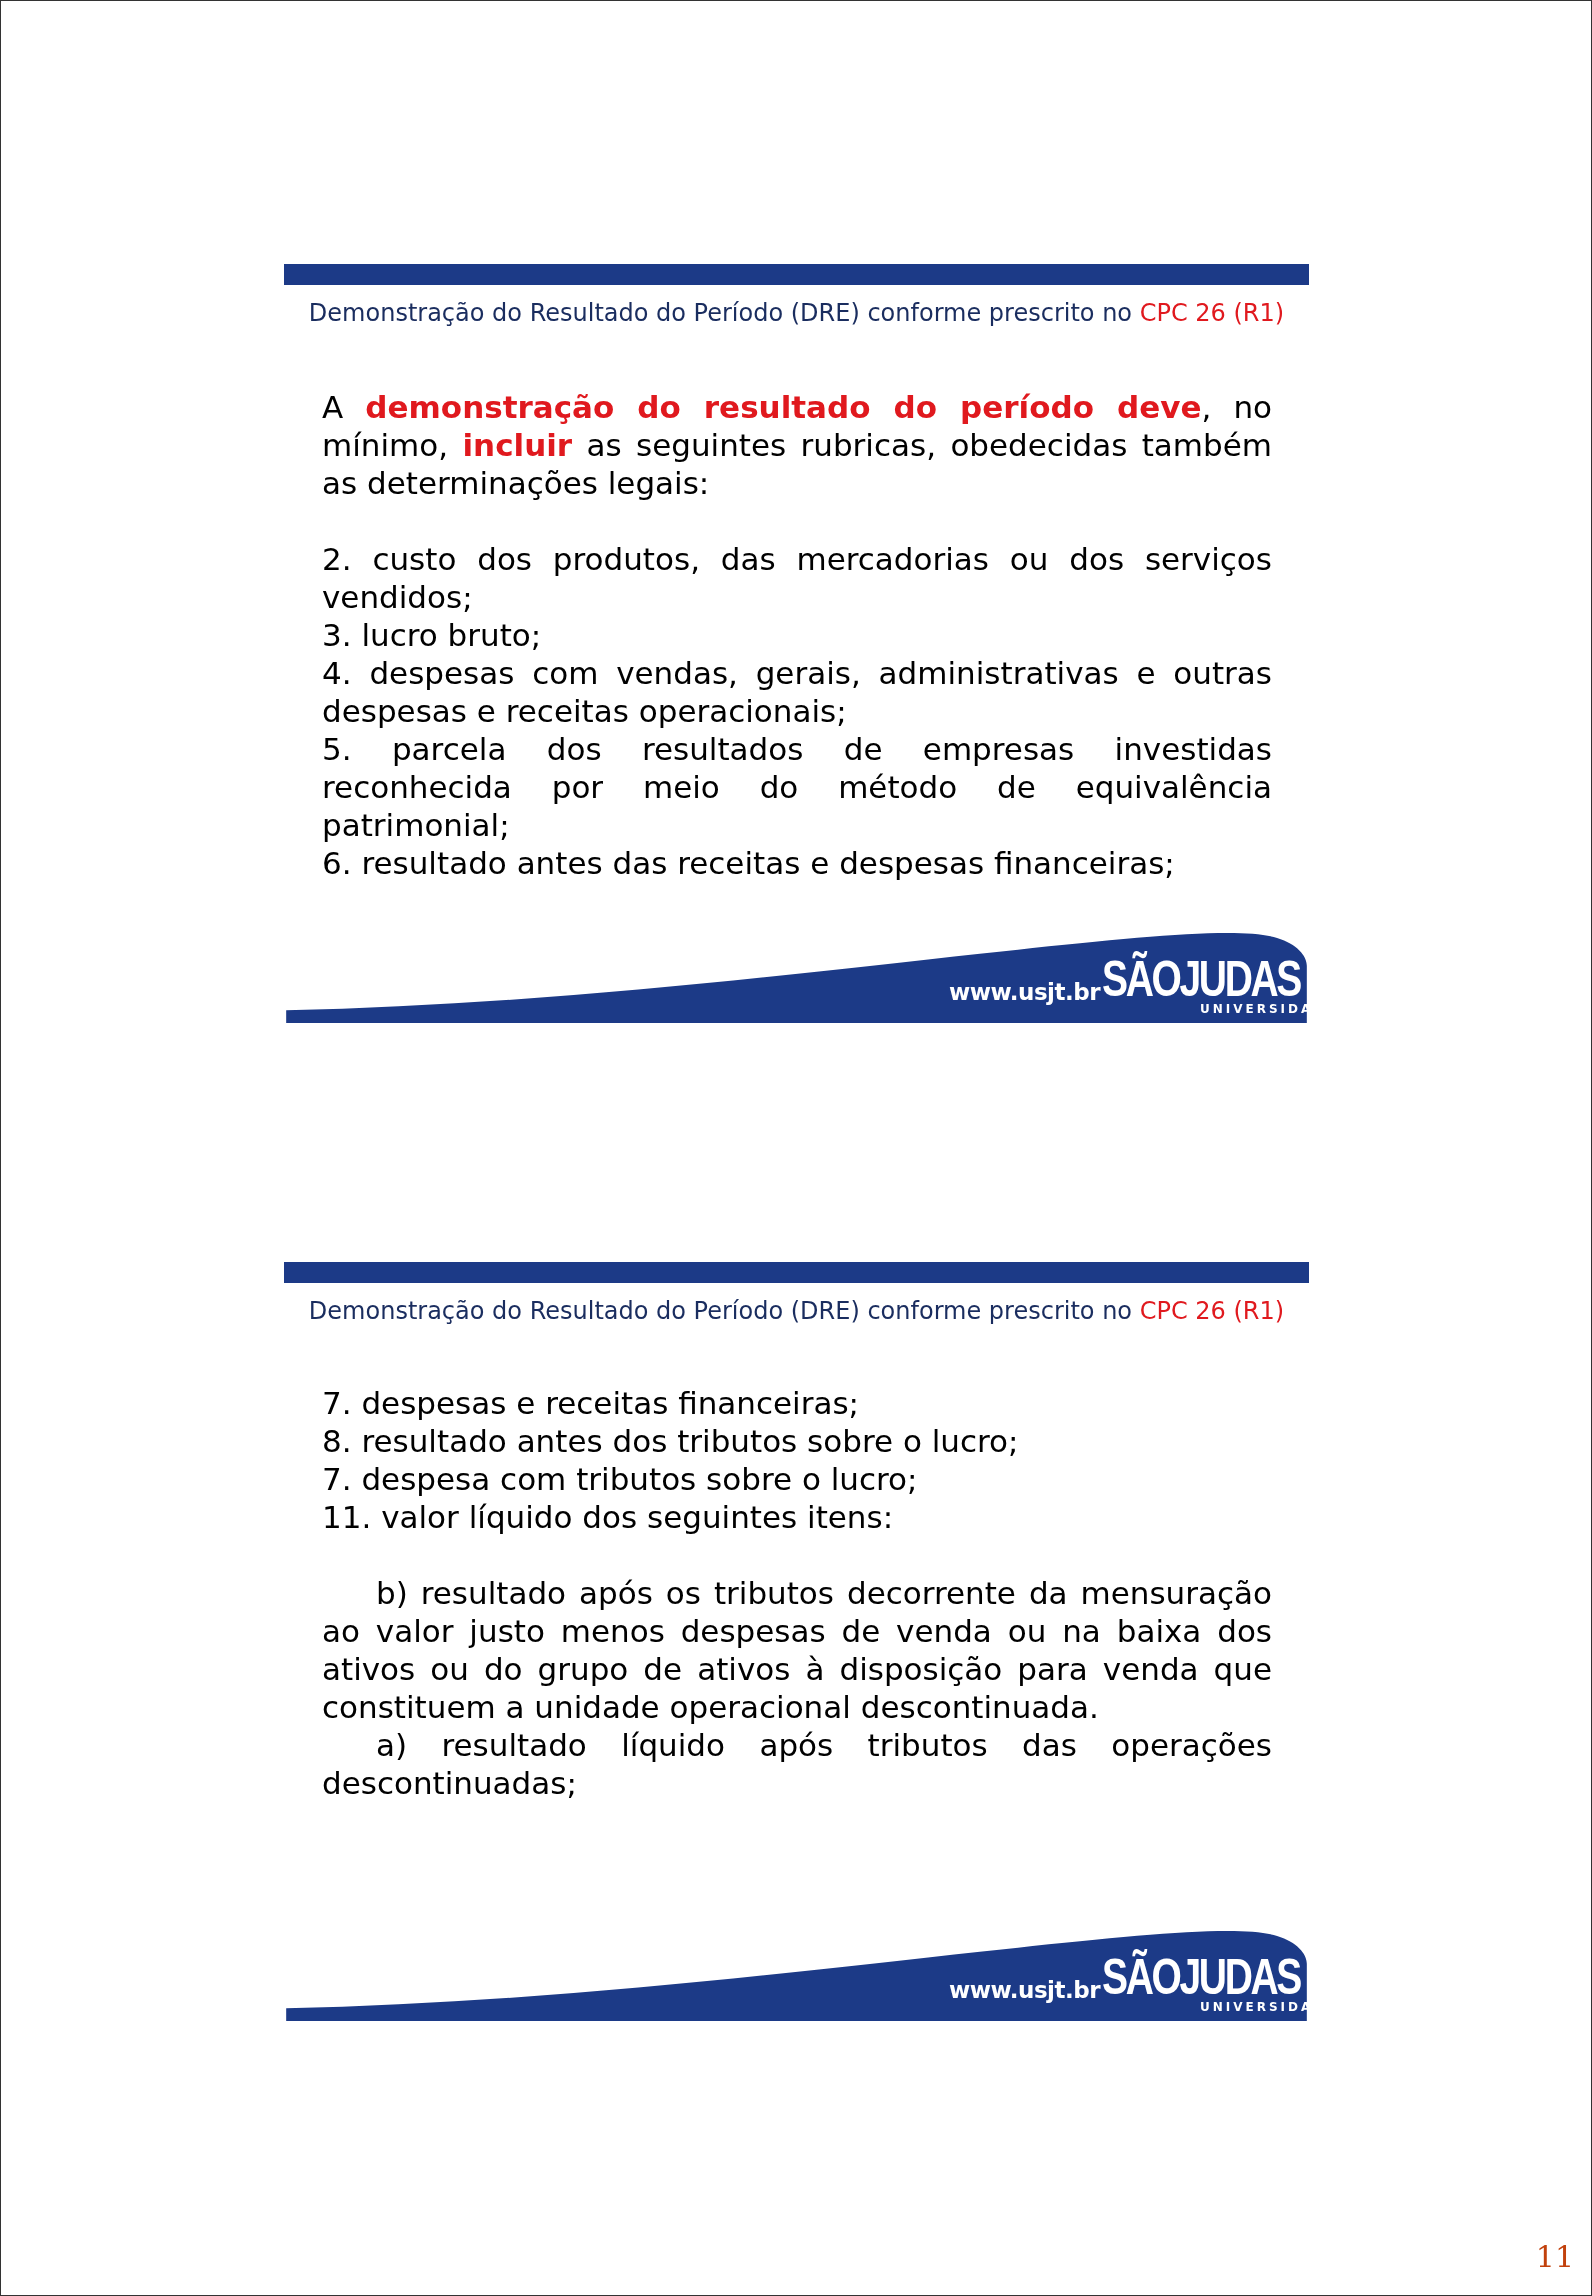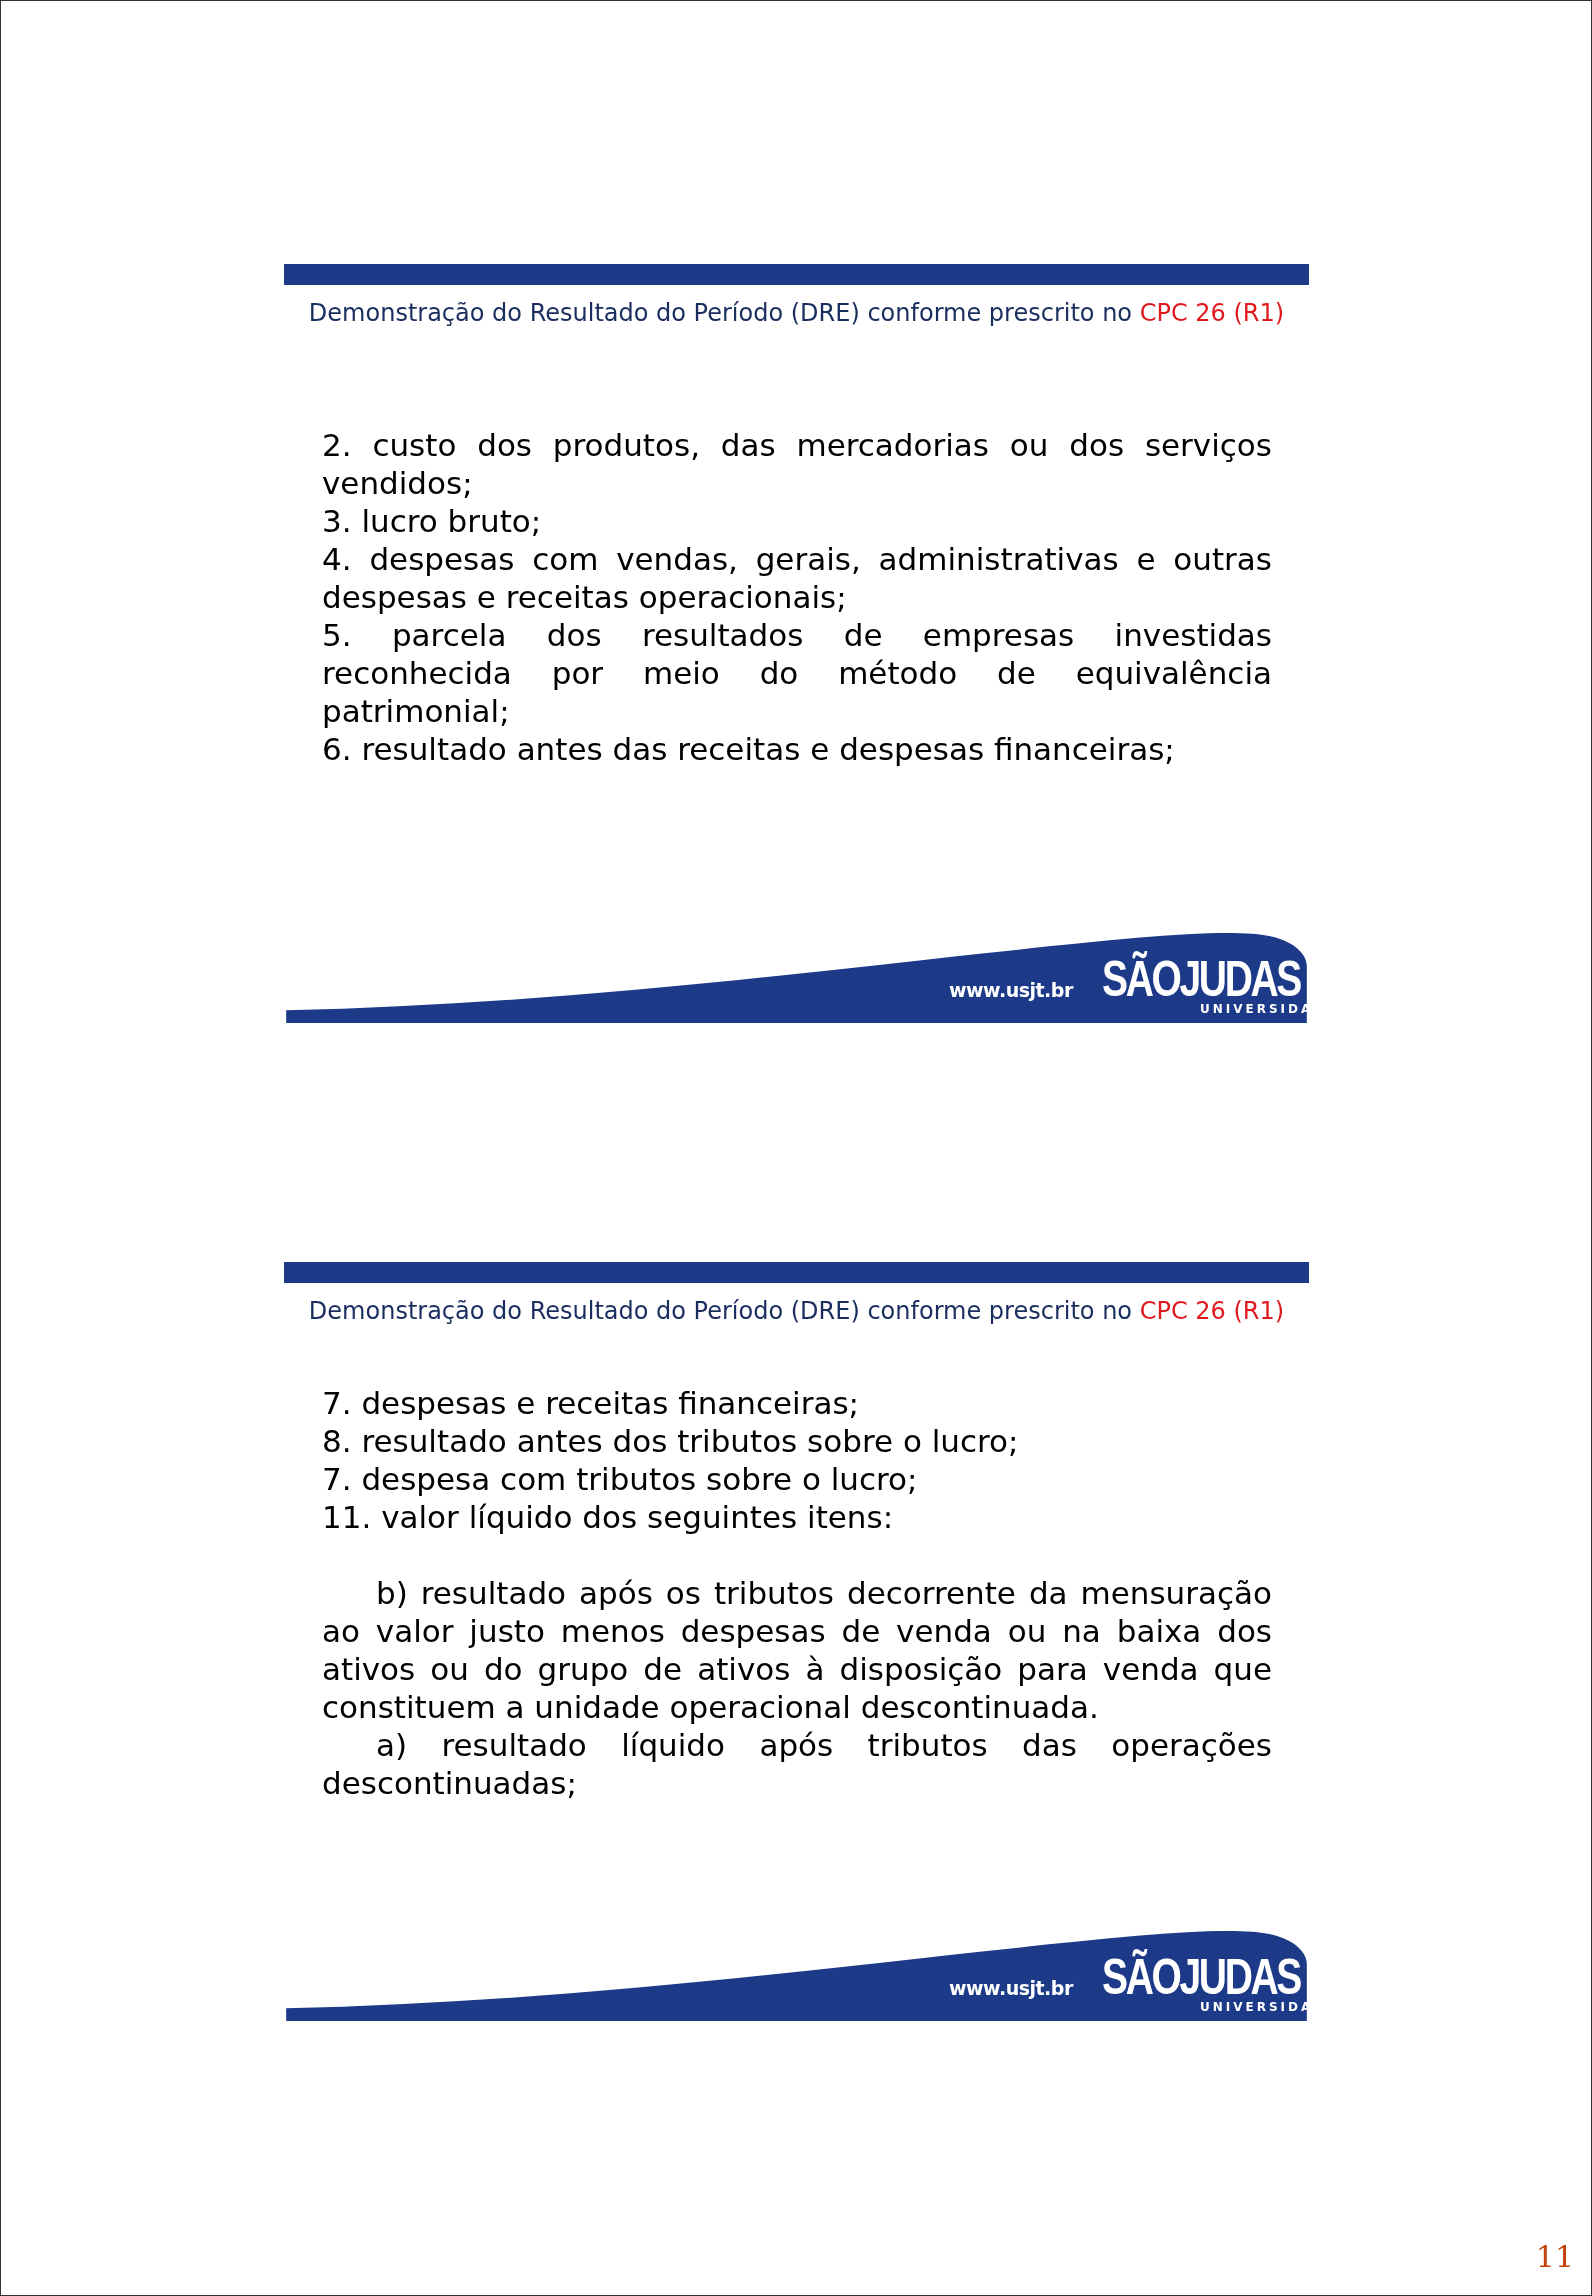--- a/index.html
+++ b/index.html
@@ -35,21 +35,21 @@
   .hl { color: #e0191e; font-weight: bold; }
   .p { margin: 0; }
   .gap { height: 38px; }
   .indent { text-indent: 54px; }
   .footer {
     position: absolute; left: 0; bottom: 0; width: 1025px; height: 109px;
   }
   .footer svg { position: absolute; left: 0; top: 0; }
   .footer-url {
     position: absolute; left: 665px; top: 53px; color: #fff; font-weight: bold;
-    font-size: 19px; font-family: "DejaVu Sans", sans-serif; letter-spacing: -0.5px;
+    font-size: 23px; font-family: "DejaVu Sans", sans-serif; letter-spacing: -0.5px;
   }
   .footer-logo {
     position: absolute; left: 818px; top: 28px; color: #fff; font-weight: bold;
     font-family: "Liberation Sans", sans-serif; font-size: 50px; line-height: 50px;
     letter-spacing: -3px; transform: scaleX(0.78); transform-origin: left top;
   }
   .footer-logo-sub {
     position: absolute; left: 916px; top: 76px; color: #fff; font-weight: bold;
     font-size: 12px; letter-spacing: 3px; font-family: "DejaVu Sans", sans-serif;
   }
@@ -62,20 +62,21 @@
 <body>
 
 <div class="page-border"></div>
 
 <div class="slide slide-1">
   <div class="top-bar"></div>
   <div class="slide-title">
     <span>Demonstração do Resultado do Período (DRE) conforme prescrito no </span><span class="red">CPC 26 (R1)</span>
   </div>
   <div class="slide-body">
+    <p class="p"><span>A </span><span class="hl">demonstração do resultado do período deve</span><span>, no mínimo, </span><span class="hl">incluir</span><span> as seguintes rubricas, obedecidas também as determinações legais:</span></p>
     <div class="gap"></div>
     <p class="p">2. custo dos produtos, das mercadorias ou dos serviços vendidos;</p>
     <p class="p">3. lucro bruto;</p>
     <p class="p">4. despesas com vendas, gerais, administrativas e outras despesas e receitas operacionais;</p>
     <p class="p">5. parcela dos resultados de empresas investidas reconhecida por meio do método de equivalência patrimonial;</p>
     <p class="p">6. resultado antes das receitas e despesas financeiras;</p>
   </div>
   <div class="footer">
     <svg width="1025" height="109" viewBox="0 0 1030 110">
       <path d="M0 85 C 250 80, 500 50, 700 28 C 850 12, 960 0, 1000 12 C 1020 18, 1030 30, 1030 40 L1030 98 L0 98 Z" fill="#1c3a87"></path>

